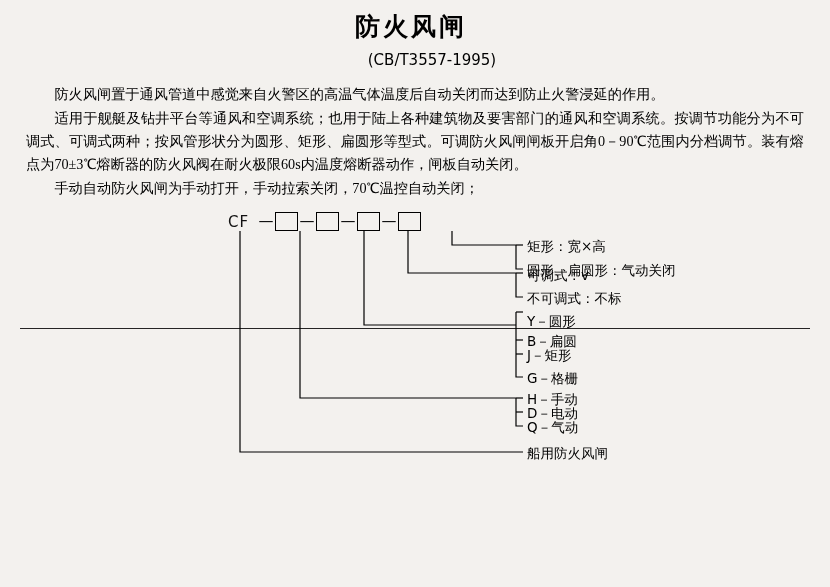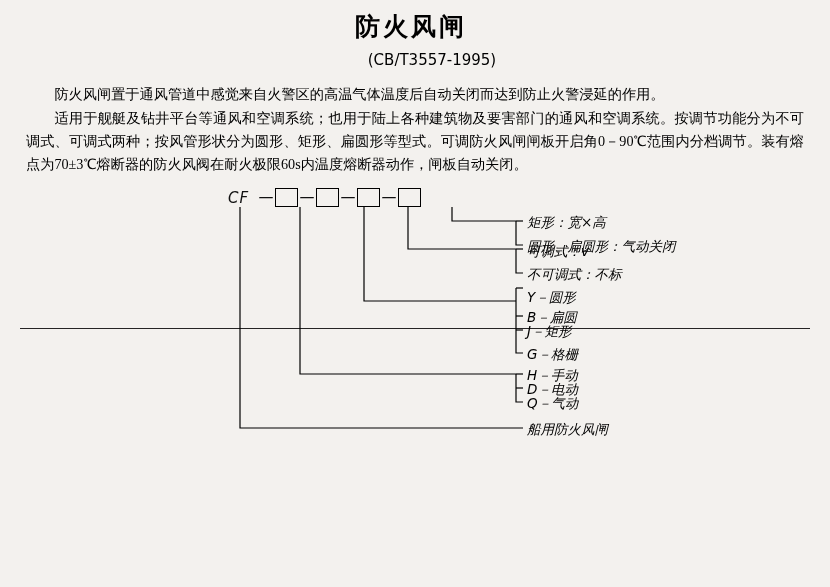--- a/index.html
+++ b/index.html
@@ -50,21 +50,20 @@
     margin: 0 0 1px 0;
     font-family: Liberation Serif, serif;
   }
   
   .diagram {
     position: relative;
     margin: 12px 0 0 0;
     height: 255px;
     width: 712px;
     font-size: 13px;
-    font-style: italic;
   }
   .code-row {
     position: absolute;
     top: 0;
     left: 228px;
     display: flex;
     align-items: center;
     gap: 0px;
     font-size: 15px;
   }
@@ -115,20 +114,21 @@
 <body>
 
 <div class="page">
 
   <div class="title">防火风闸</div>
   <div class="subtitle">(CB/T3557-1995)</div>
 
   <div class="body-text">
     <p class="para">防火风闸置于通风管道中感觉来自火警区的高温气体温度后自动关闭而达到防止火警浸延的作用。</p>
     <p class="para">适用于舰艇及钻井平台等通风和空调系统；也用于陆上各种建筑物及要害部门的通风和空调系统。按调节功能分为不可调式、可调式两种；按风管形状分为圆形、矩形、扁圆形等型式。可调防火风闸闸板开启角0－90℃范围内分档调节。装有熔点为70±3℃熔断器的防火风阀在耐火极限60s内温度熔断器动作，闸板自动关闭。</p>
+    <p class="para">手动自动防火风闸为手动打开，手动拉索关闭，70℃温控自动关闭；</p>
   </div>
 
   <div class="sep"></div>
 
   <div class="diagram">
 
     <div class="code-row">
       <span class="code-label">CF</span>
       <span class="dash">—</span>
       <span class="box"></span>

